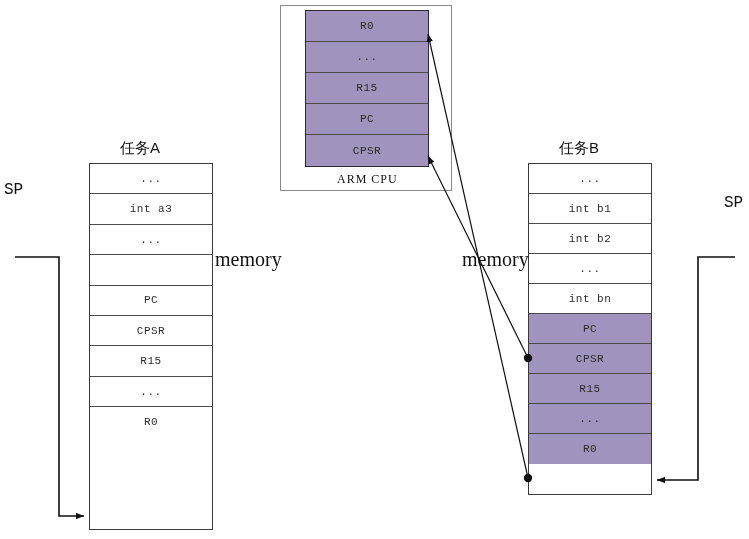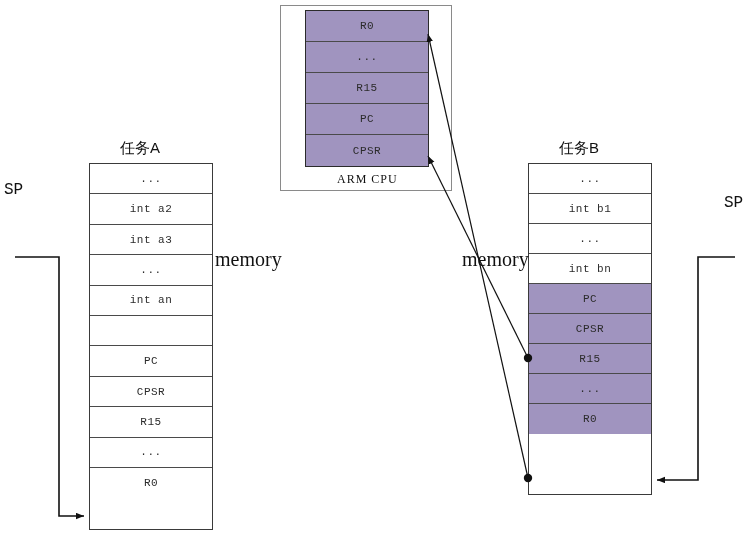--- a/index.html
+++ b/index.html
@@ -66,41 +66,40 @@
       <div class="row purple" style="height: 20%;">PC</div>
       <div class="row purple" style="height: 20%;">CPSR</div>
     </div>
 
   <div class="caption" style="left:337px;top:172px;">ARM CPU</div>
 
   <div class="title" style="left:120px;top:139px;">任务A</div>
 
   <div class="stackbox" id="task-a-stack" style="left:89px;top:163px;width:124px;height:367px;">
       <div class="row" style="height: 8.33333%;">...</div>
-      <div class="row" style="height: 8.33333%;">int a2</div>
       <div class="row" style="height: 8.33333%;">int a3</div>
       <div class="row" style="height: 8.33333%;">...</div>
-      <div class="row" style="height: 8.33333%;">int an</div>
       <div class="row blank" style="height: 8.33333%;"></div>
       <div class="row" style="height: 8.33333%;">PC</div>
       <div class="row" style="height: 8.33333%;">CPSR</div>
       <div class="row" style="height: 8.33333%;">R15</div>
       <div class="row" style="height: 8.33333%;">...</div>
       <div class="row" style="height: 8.33333%;">R0</div>
     </div>
 
   <div class="splabel" style="left:4px;top:181px;">SP</div>
 
   <div class="memlabel" style="left:215px;top:248px;">memory</div>
 
   <div class="title" style="left:559px;top:139px;">任务B</div>
 
   <div class="stackbox" id="task-b-stack" style="left:528px;top:163px;width:124px;height:332px;">
       <div class="row" style="height: 9.09091%;">...</div>
       <div class="row" style="height: 9.09091%;">int b1</div>
+      <div class="row" style="height: 9.09091%;">int b2</div>
       <div class="row" style="height: 9.09091%;">...</div>
       <div class="row" style="height: 9.09091%;">int bn</div>
       <div class="row purple" style="height: 9.09091%;">PC</div>
       <div class="row purple" style="height: 9.09091%;">CPSR</div>
       <div class="row purple" style="height: 9.09091%;">R15</div>
       <div class="row purple" style="height: 9.09091%;">...</div>
       <div class="row purple" style="height: 9.09091%;">R0</div>
     </div>
 
   <div class="splabel" style="left:724px;top:194px;">SP</div>

